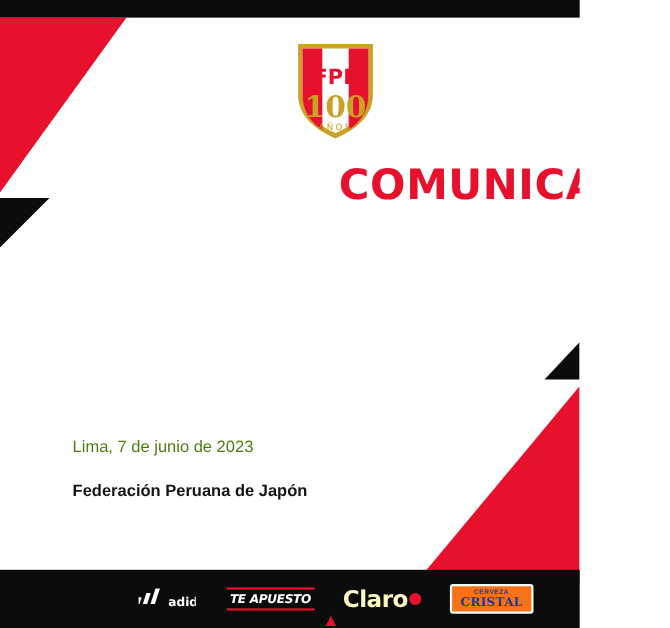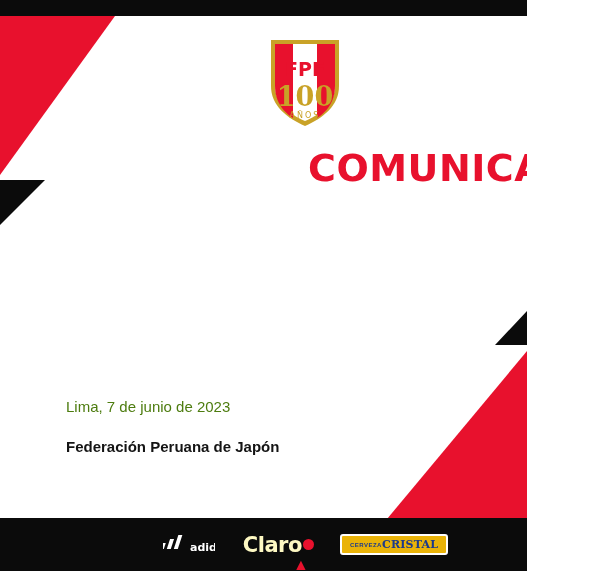--- a/index.html
+++ b/index.html
@@ -159,25 +159,26 @@
   .claro-dot {
     display: inline-block;
     width: 11px;
     height: 11px;
     border-radius: 50%;
     background: #e8112d;
     margin-left: 1px;
     vertical-align: 2px;
   }
   .sponsor-cristal {
-    background: #eab308;
+    background: #f97316;
     border: 2px solid #ffffff;
     border-radius: 3px;
     padding: 3px 8px;
     display: flex;
+    flex-direction: column;
     align-items: center;
     line-height: 1;
   }
   .cristal-top {
     font-size: 6px;
     color: #1b3a8c;
     font-weight: bold;
     letter-spacing: 0.5px;
   }
   .cristal-main {
@@ -243,20 +244,23 @@
       <svg width="52" height="24" viewBox="0 0 52 24">
         <g fill="#ffffff">
           <rect x="2" y="10" width="4" height="6" transform="skewX(-18)"></rect>
           <rect x="9" y="6" width="4" height="10" transform="skewX(-18)"></rect>
           <rect x="16" y="2" width="4" height="14" transform="skewX(-18)"></rect>
         </g>
         <text x="27" y="18" font-family="DejaVu Sans, sans-serif" font-size="11" font-weight="bold" fill="#ffffff">adidas</text>
       </svg>
     </div>
 
+    <div class="sponsor">
+      <span class="sponsor-teapuesto">TE APUESTO</span>
+    </div>
 
     <div class="sponsor">
       <span class="sponsor-claro">Claro</span>
         <span class="claro-dot"></span>
     </div>
 
     <div class="sponsor">
       <div class="sponsor-cristal">
         <span class="cristal-top">CERVEZA</span>
         <span class="cristal-main">CRISTAL</span>

